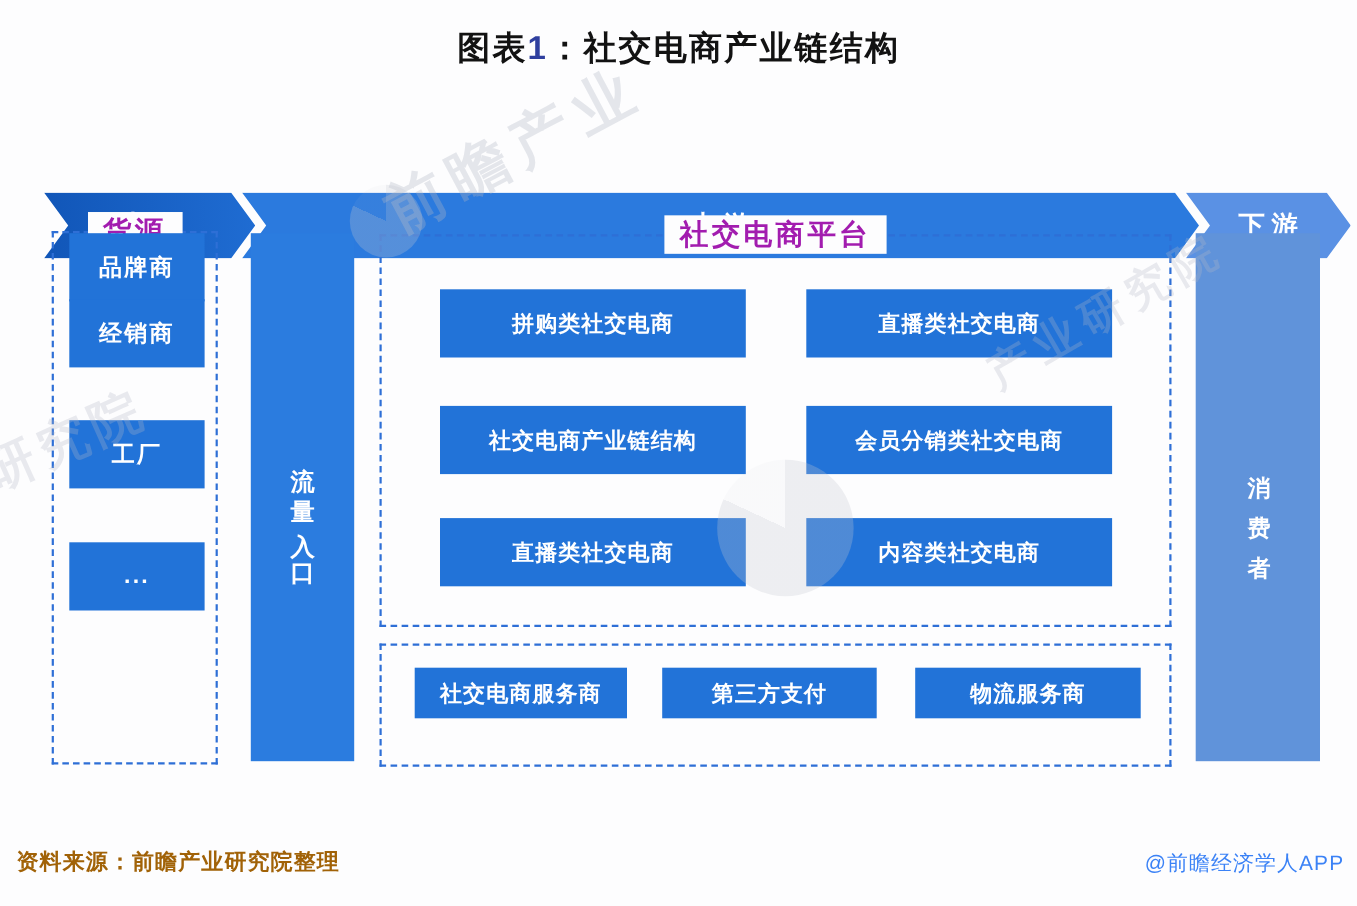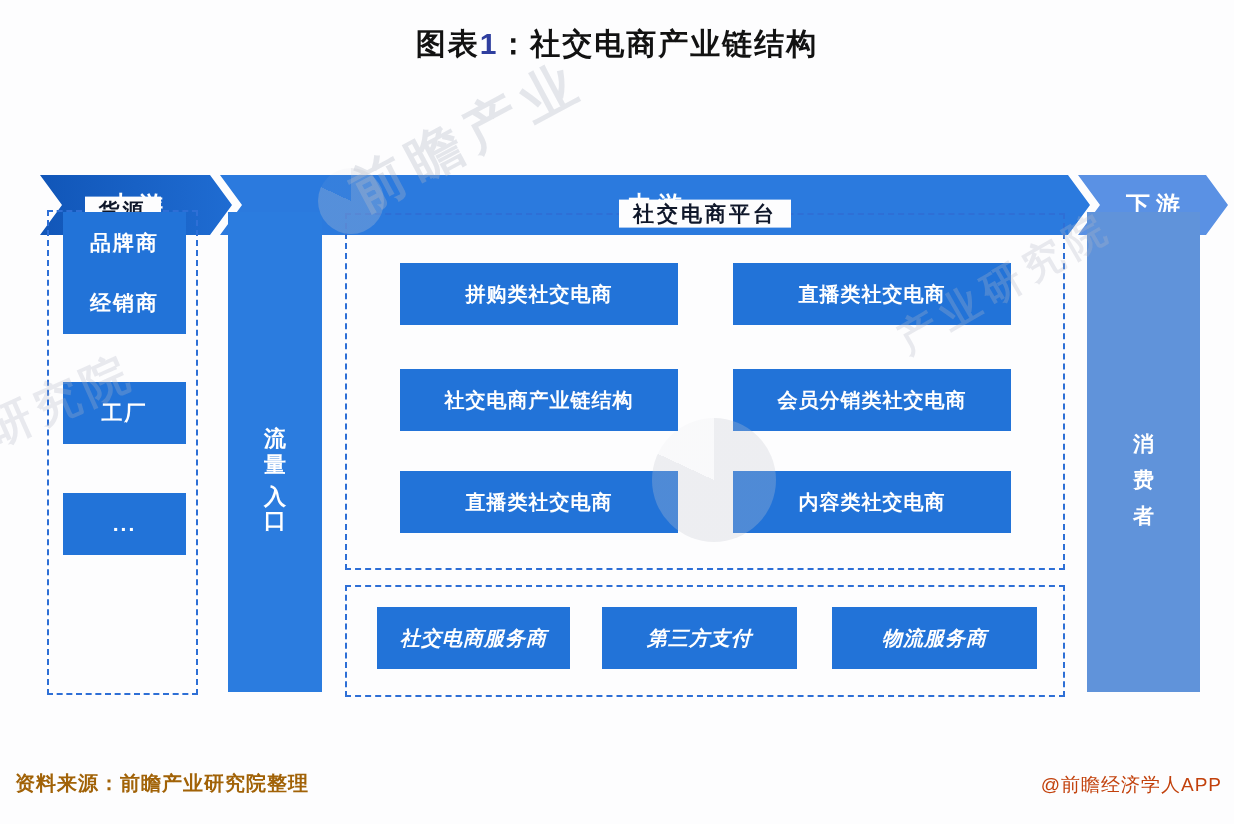--- a/index.html
+++ b/index.html
@@ -51,22 +51,22 @@
     position: absolute;
     border: 2px dashed #2e6fd6;
     background: transparent;
   }
   .legend {
     position: absolute;
     top: 0; left: 50%;
     transform: translate(-50%, -55%);
     background: #fdfdfe;
     padding: 0 14px;
-    color: #0f172a;
-    font-size: 21px;
+    color: #a21caf;
+    font-size: 26px;
     font-weight: bold;
     letter-spacing: 3px;
     white-space: nowrap;
     text-align: right;
   }
 
   .supply-box   { left: 47px;  top: 210px; width: 151px; height: 485px; }
   .platform-box { left: 345px; top: 213px; width: 720px; height: 357px; }
   .services-box { left: 345px; top: 585px; width: 720px; height: 112px; }
 
@@ -84,21 +84,21 @@
   .supply-item { left: 14px; width: 123px; height: 62px; font-size: 21px; letter-spacing: 2px; }
   .supply-item:nth-of-type(2) { top: 60px; }
   .supply-item:nth-of-type(3) { top: 170px; }
   .supply-item:nth-of-type(4) { top: 281px; }
   .supply-item:nth-of-type(5) { top: 385px; letter-spacing: 4px; }
 
   .platform-item { width: 278px; height: 62px; font-size: 20px; letter-spacing: 1px; }
   .pi-r1 { top: 48px; }  .pi-r2 { top: 154px; }  .pi-r3 { top: 256px; }
   .pi-c1 { left: 53px; } .pi-c2 { left: 386px; }
 
-  .service-item { top: 20px; height: 62px; font-size: 20px; letter-spacing: 1px; font-style: italic; }
+  .service-item { top: 20px; height: 46px; font-size: 20px; letter-spacing: 1px; }
   .svc-1 { left: 30px;  width: 193px; }
   .svc-2 { left: 255px; width: 195px; }
   .svc-3 { left: 485px; width: 205px; }
 
   
   .vert-bar {
     position: absolute;
     display: flex;
     align-items: center;
     justify-content: center;
@@ -122,21 +122,21 @@
     font-size: 20px;
     font-weight: 600;
     color: #a16207;
     letter-spacing: 1px;
   }
   .credit-note {
     position: absolute;
     right: 12px; top: 772px;
     font-size: 19px;
     font-weight: 500;
-    color: #c2410c;
+    color: #3b82f6;
     letter-spacing: 1px;
   }
 
   
   .wm { position: absolute; pointer-events: none; z-index: 3; }
   .wm-text {
     color: rgba(178, 183, 196, 0.32);
     font-weight: bold;
     white-space: nowrap;
   }

